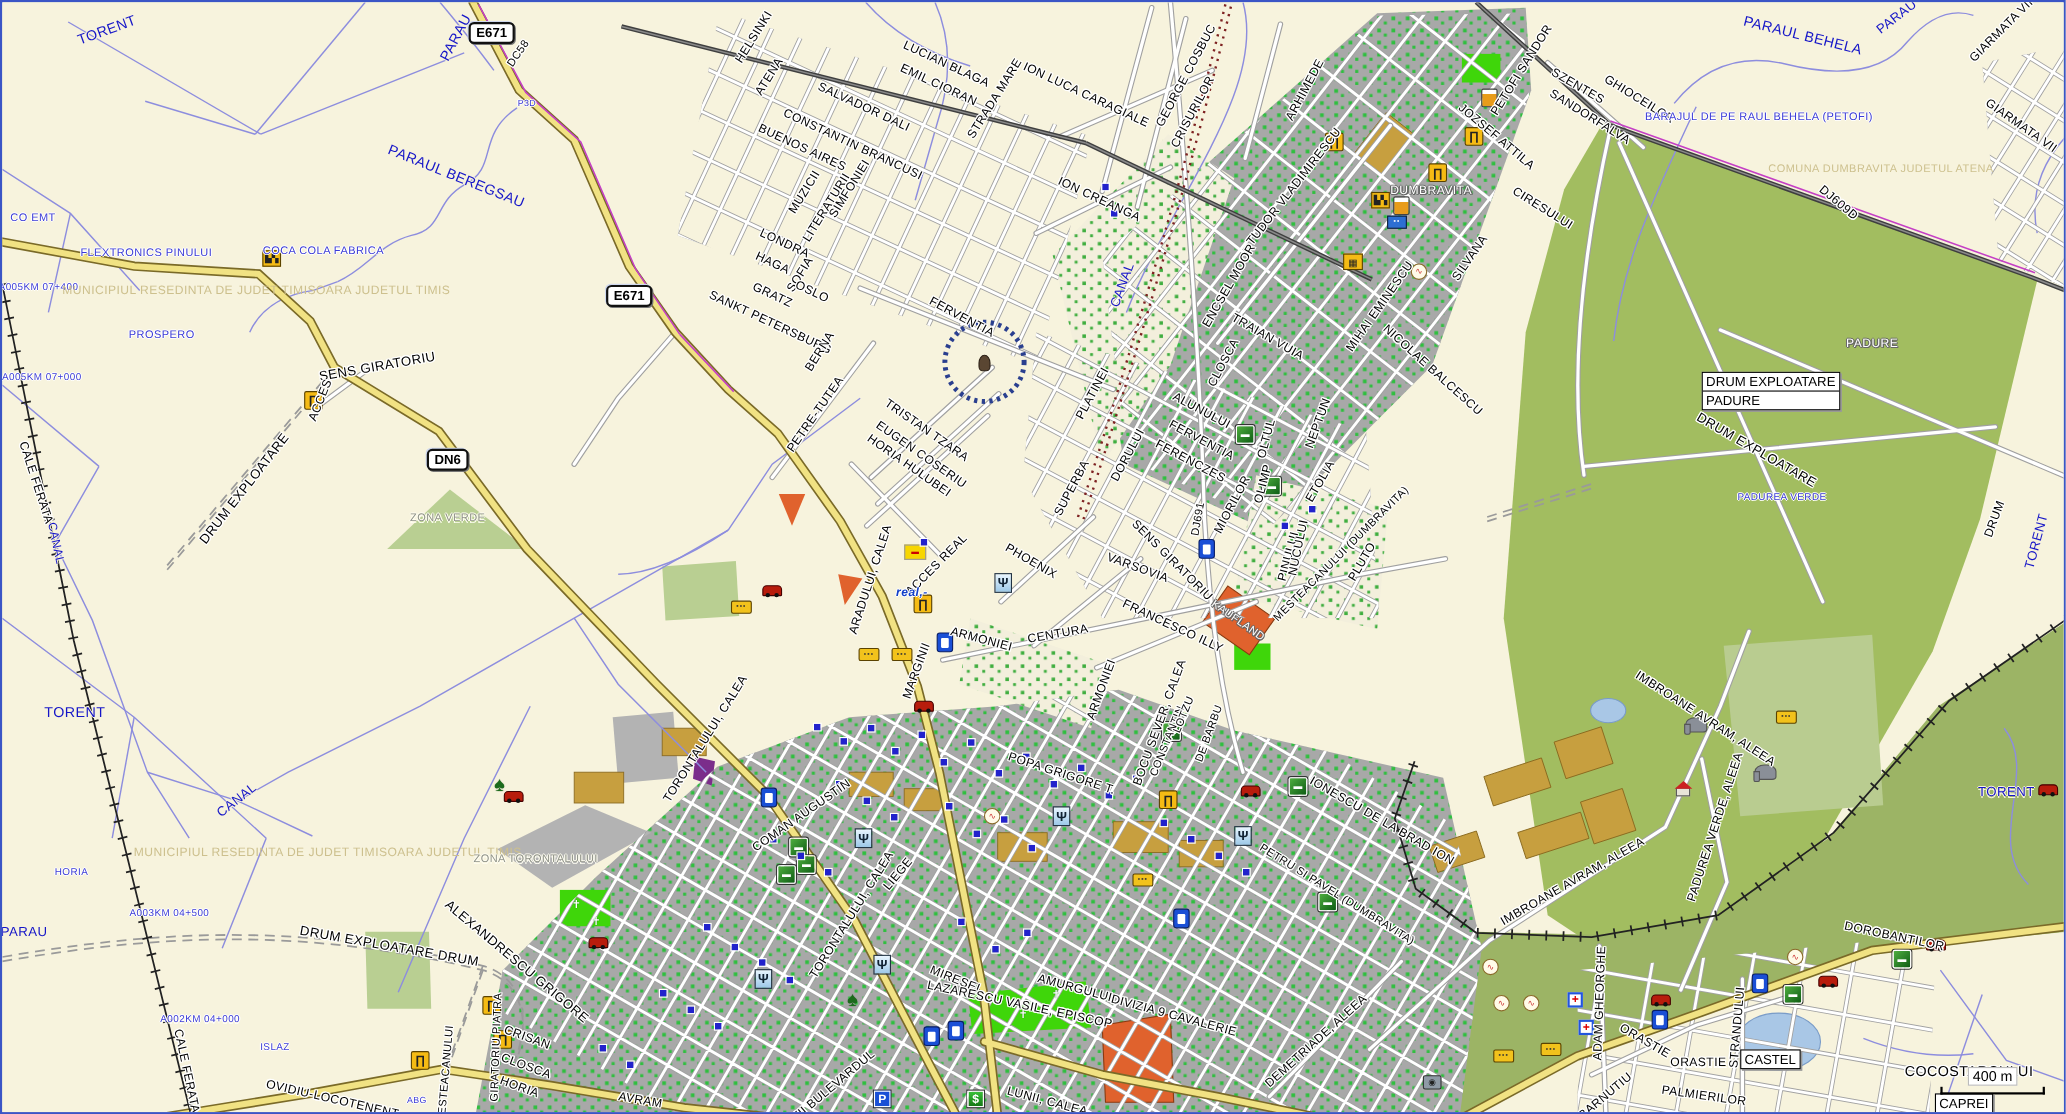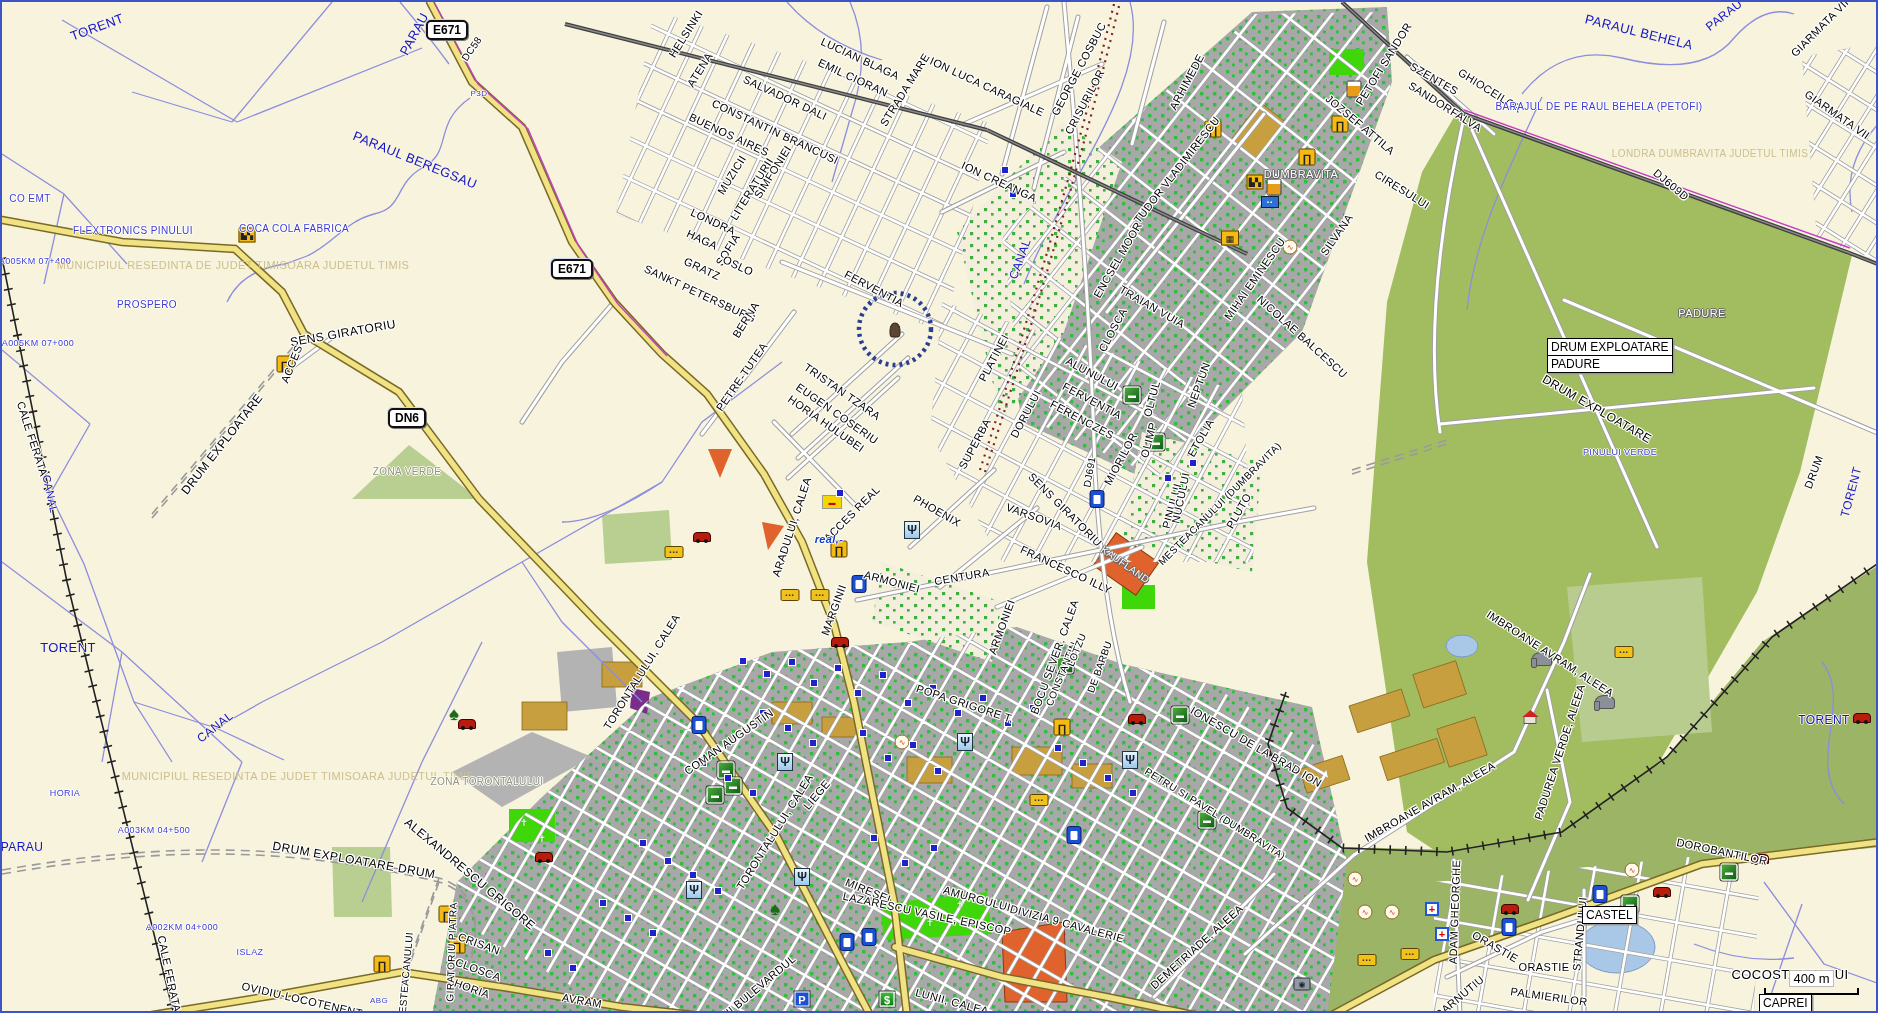--- a/index.html
+++ b/index.html
@@ -497,25 +497,25 @@
       <div class="lbl st" style="left: 1400px; top: 188px; font-size: 11px; transform: translate(-50%, -50%) rotate(32deg);">CIRESULUI</div>
       <div class="lbl wh" style="left: 1299px; top: 172px; font-size: 11px; transform: translate(-50%, -50%) rotate(0deg);">DUMBRAVITA</div>
       <div class="lbl st" style="left: 1432px; top: 77px; font-size: 11px; transform: translate(-50%, -50%) rotate(30deg);">SZENTES</div>
       <div class="lbl st" style="left: 1443px; top: 105px; font-size: 11px; transform: translate(-50%, -50%) rotate(32deg);">SANDORFALVA</div>
       <div class="lbl st" style="left: 1488px; top: 89px; font-size: 11px; transform: translate(-50%, -50%) rotate(32deg);">GHIOCEILOR</div>
       <div class="lbl wa" style="left: 1637px; top: 30px; font-size: 13px; transform: translate(-50%, -50%) rotate(14deg);">PARAUL BEHELA</div>
       <div class="lbl wa" style="left: 1722px; top: 13px; font-size: 12px; transform: translate(-50%, -50%) rotate(-38deg);">PARAU</div>
       <div class="lbl po" style="left: 1597px; top: 105px; font-size: 10px; transform: translate(-50%, -50%) rotate(0deg);">BARAJUL DE PE RAUL BEHELA (PETOFI)</div>
       <div class="lbl st" style="left: 1835px; top: 113px; font-size: 11px; transform: translate(-50%, -50%) rotate(35deg);">GIARMATA VII</div>
       <div class="lbl st" style="left: 1818px; top: 26px; font-size: 11px; transform: translate(-50%, -50%) rotate(-45deg);">GIARMATA VII</div>
-      <div class="lbl ad" style="left: 1708px; top: 152px; font-size: 10px; transform: translate(-50%, -50%) rotate(0deg);">LONDRA DUMBRAVITA JUDETUL TIMIS</div>
+      <div class="lbl ad" style="left: 1708px; top: 152px; font-size: 10px; transform: translate(-50%, -50%) rotate(0deg);">COMUNA DUMBRAVITA JUDETUL ATENA</div>
       <div class="lbl st" style="left: 1669px; top: 183px; font-size: 11px; transform: translate(-50%, -50%) rotate(40deg);">DJ609D</div>
       <div class="lbl wh" style="left: 1700px; top: 311px; font-size: 11px; transform: translate(-50%, -50%) rotate(0deg);">PADURE</div>
       <div class="lbl st" style="left: 1595px; top: 407px; font-size: 12px; transform: translate(-50%, -50%) rotate(30deg);">DRUM EXPLOATARE</div>
-      <div class="lbl po" style="left: 1618px; top: 450px; font-size: 9px; transform: translate(-50%, -50%) rotate(0deg);">PINULUI VERDE</div>
+      <div class="lbl po" style="left: 1618px; top: 450px; font-size: 9px; transform: translate(-50%, -50%) rotate(0deg);">PADUREA VERDE</div>
       <div class="lbl st" style="left: 1812px; top: 470px; font-size: 11px; transform: translate(-50%, -50%) rotate(-70deg);">DRUM</div>
       <div class="lbl wa" style="left: 1849px; top: 490px; font-size: 12px; transform: translate(-50%, -50%) rotate(-75deg);">TORENT</div>
       <div class="lbl st" style="left: 992px; top: 356px; font-size: 11px; transform: translate(-50%, -50%) rotate(-62deg);">PLATINEI</div>
       <div class="lbl st" style="left: 1024px; top: 412px; font-size: 11px; transform: translate(-50%, -50%) rotate(-62deg);">DORULUI</div>
       <div class="lbl st" style="left: 973px; top: 442px; font-size: 11px; transform: translate(-50%, -50%) rotate(-62deg);">SUPERBA</div>
       <div class="lbl st" style="left: 1090px; top: 372px; font-size: 11px; transform: translate(-50%, -50%) rotate(28deg);">ALUNULUI</div>
       <div class="lbl st" style="left: 1090px; top: 399px; font-size: 11px; transform: translate(-50%, -50%) rotate(28deg);">FERVENTIA</div>
       <div class="lbl st" style="left: 1080px; top: 418px; font-size: 11px; transform: translate(-50%, -50%) rotate(28deg);">FERENCZES</div>
       <div class="lbl st" style="left: 1111px; top: 328px; font-size: 11px; transform: translate(-50%, -50%) rotate(-62deg);">CLOSCA</div>
       <div class="lbl st" style="left: 1119px; top: 457px; font-size: 11px; transform: translate(-50%, -50%) rotate(-62deg);">MIORILOR</div>
@@ -584,18 +584,18 @@
       <div class="shield" style="left: 445px; top: 28px;">E671</div>
       <div class="shield" style="left: 570px; top: 267px;">E671</div>
       <div class="shield" style="left: 405px; top: 416px;">DN6</div>
       <div class="boxedlabel" style="left: 1545px; top: 336px;">
         <div>DRUM EXPLOATARE</div>
         <div>PADURE</div>
       </div>
       <div class="boxedlabel" style="left: 1757px; top: 992px;">
         <div>CAPREI</div>
       </div>
-      <div class="boxedlabel" style="left: 1580px; top: 904px;">
+      <div class="boxedlabel" style="left: 1580px; top: 952px;">
         <div>CASTEL</div>
       </div>
       <div class="scalebar" style="left: 1762px; top: 968px; width: 95px;"><div class="txt">400 m</div><div class="bar"></div></div>
     </div>
 </div>
 
 </body></html>

